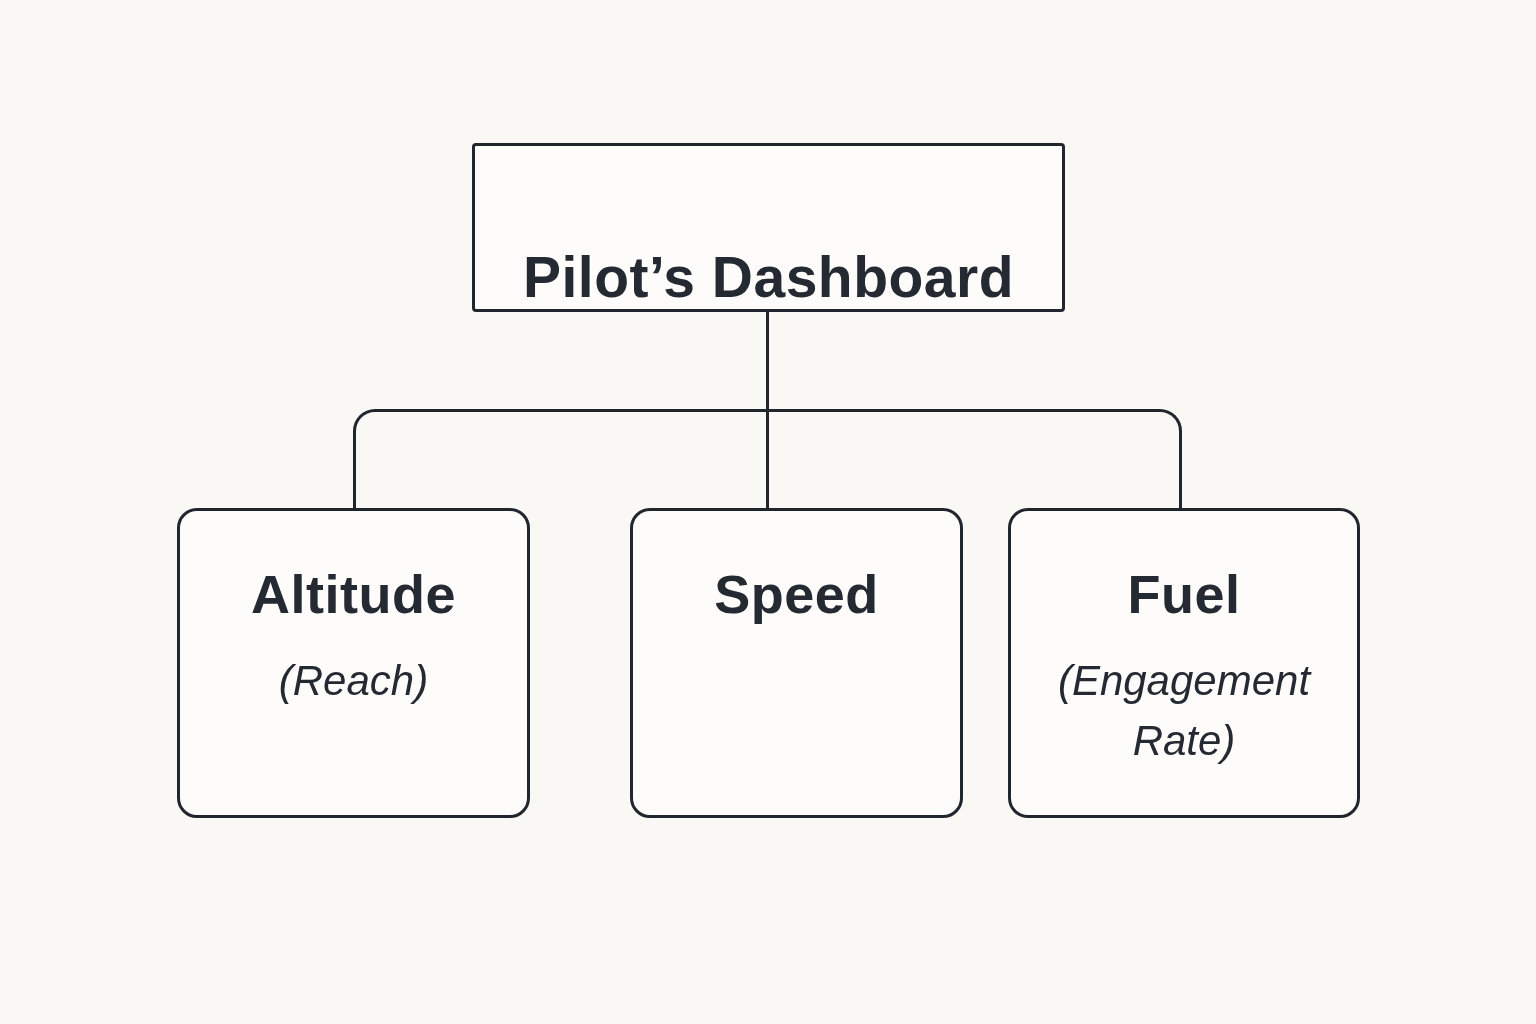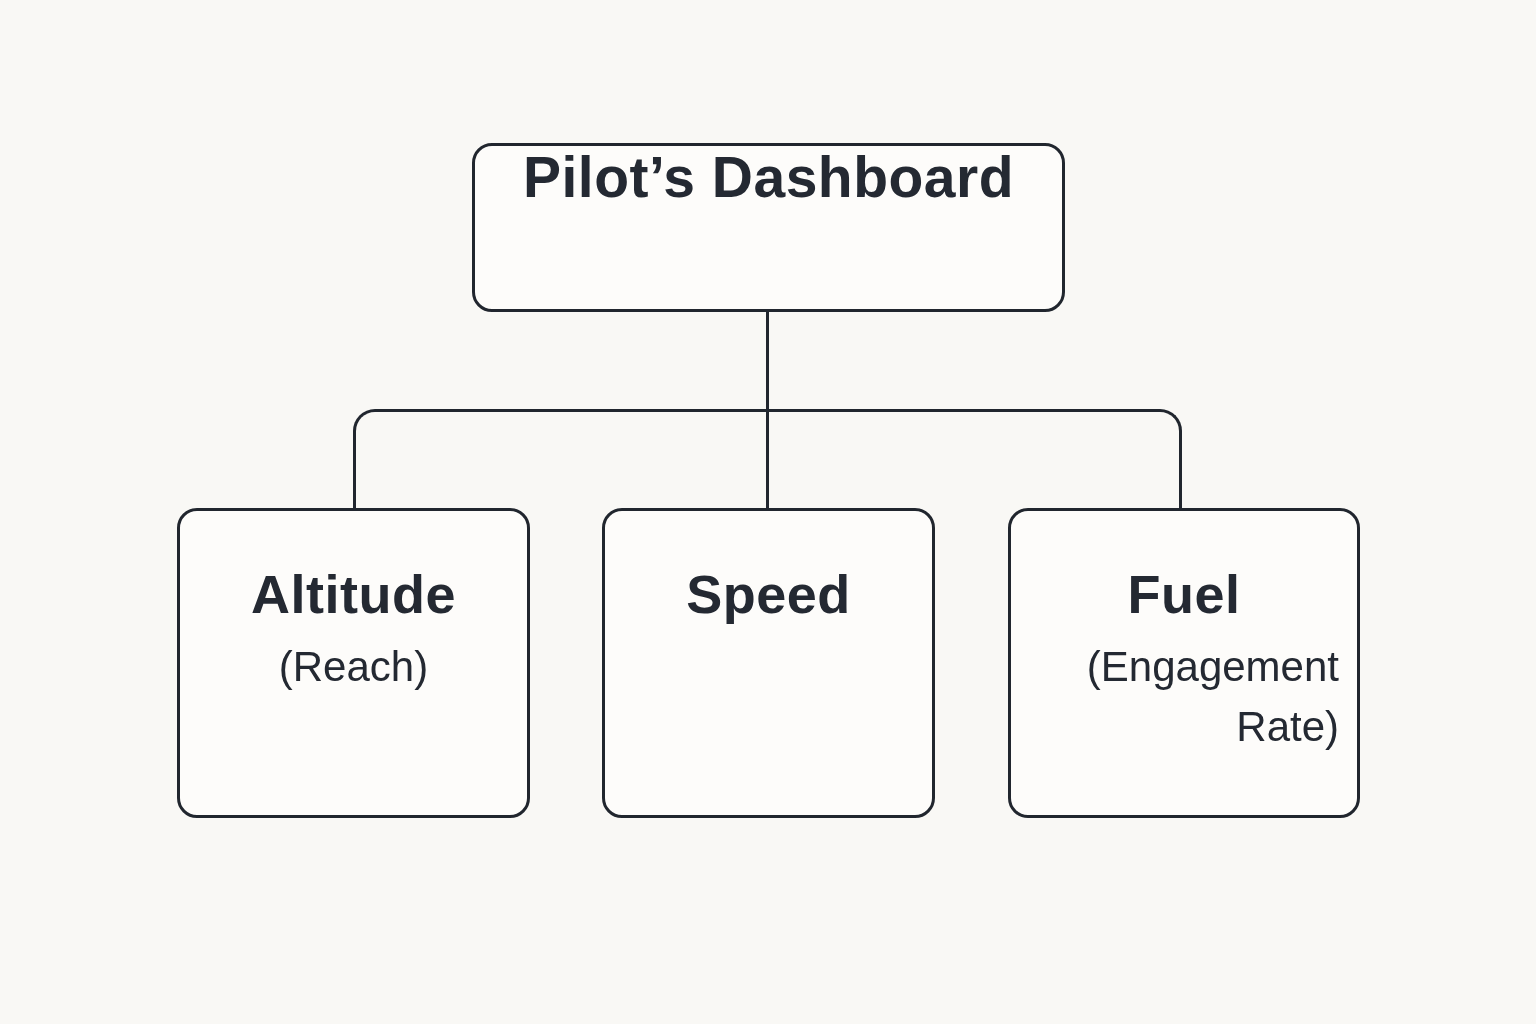--- a/index.html
+++ b/index.html
@@ -24,51 +24,53 @@
     display: flex;
     flex-direction: column;
     align-items: center;
     text-align: center;
   }
   .node.root {
     left: 472px;
     top: 143px;
     width: 593px;
     height: 169px;
-    border-radius: 20px;
-    justify-content: flex-start;
+    border-radius: 4px;
+    justify-content: flex-end;
   }
   .node.child {
     top: 508px;
     height: 310px;
     border-radius: 20px;
     justify-content: flex-start;
     padding: 48px 18px 0 18px;
+    gap: 14px;
   }
   .node.child.altitude { left: 177px;  width: 353px; }
-  .node.child.speed    { left: 602px;  width: 333px; }
-  .node.child.fuel     { left: 1008px; width: 352px; text-align: right; }
+  .node.child.speed    { left: 630px;  width: 333px; }
+  .node.child.fuel     { left: 1008px; width: 352px; }
 
   .root-title {
     font-size: 57px;
     font-weight: bold;
     letter-spacing: 0.5px;
     line-height: 1.1;
   }
   .child-title {
     font-size: 54px;
     font-weight: bold;
     line-height: 70px;
     letter-spacing: 0.5px;
   }
   .child-subtitle {
     font-size: 42px;
     font-weight: normal;
     line-height: 60px;
     margin-top: 8px;
+    font-style: italic;
   }
 
   
   .connector {
     position: absolute;
     background: transparent;
   }
   .stem {
     left: 766px;
     top: 312px;

